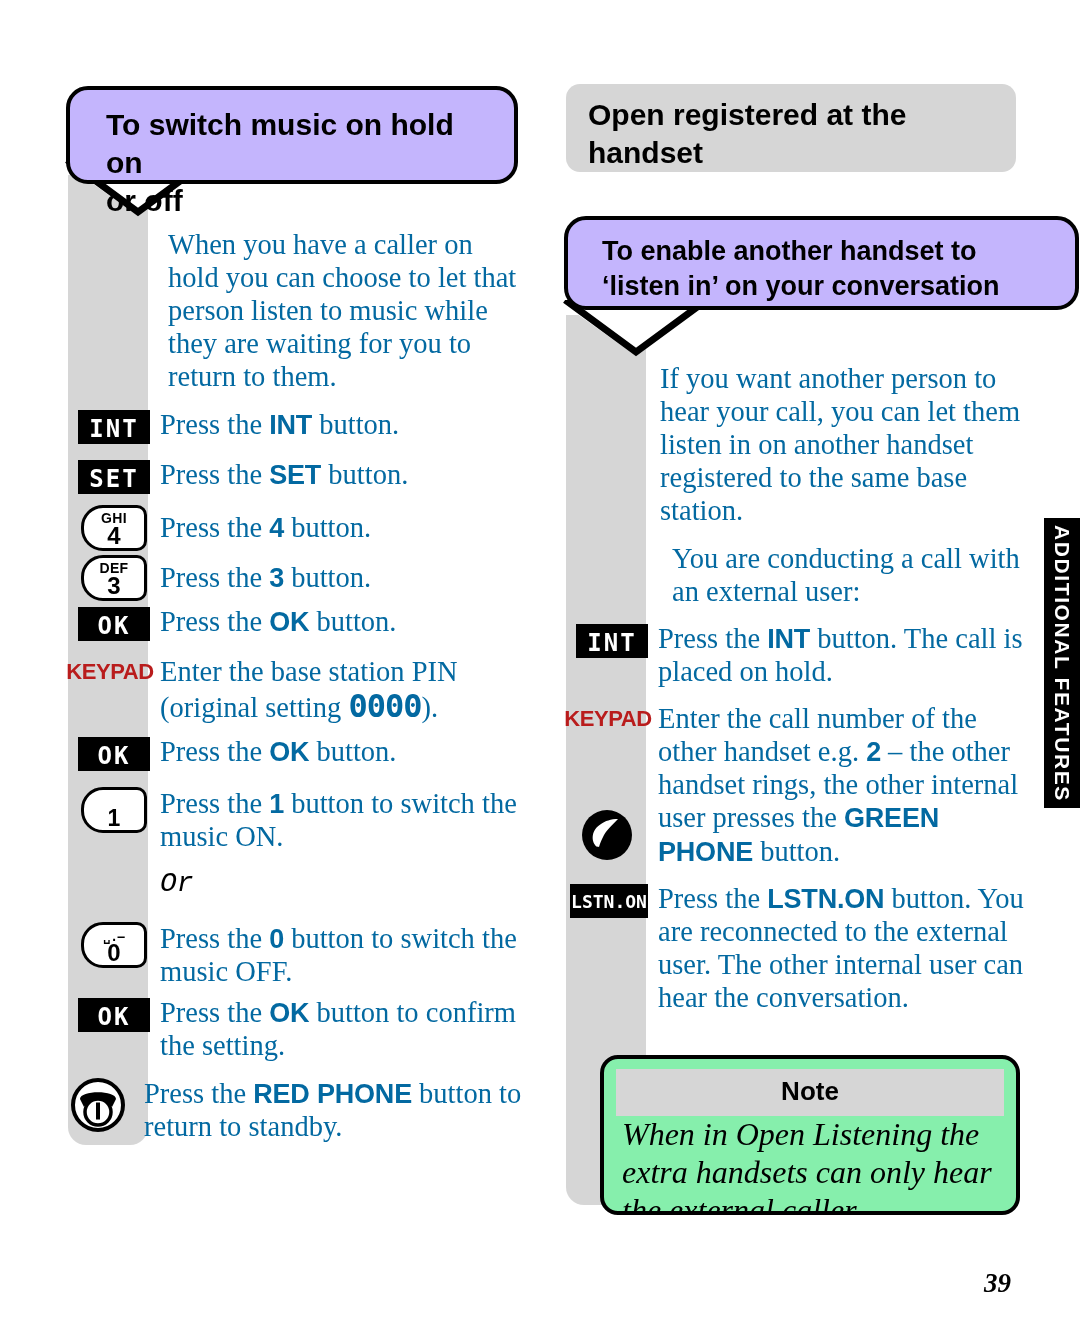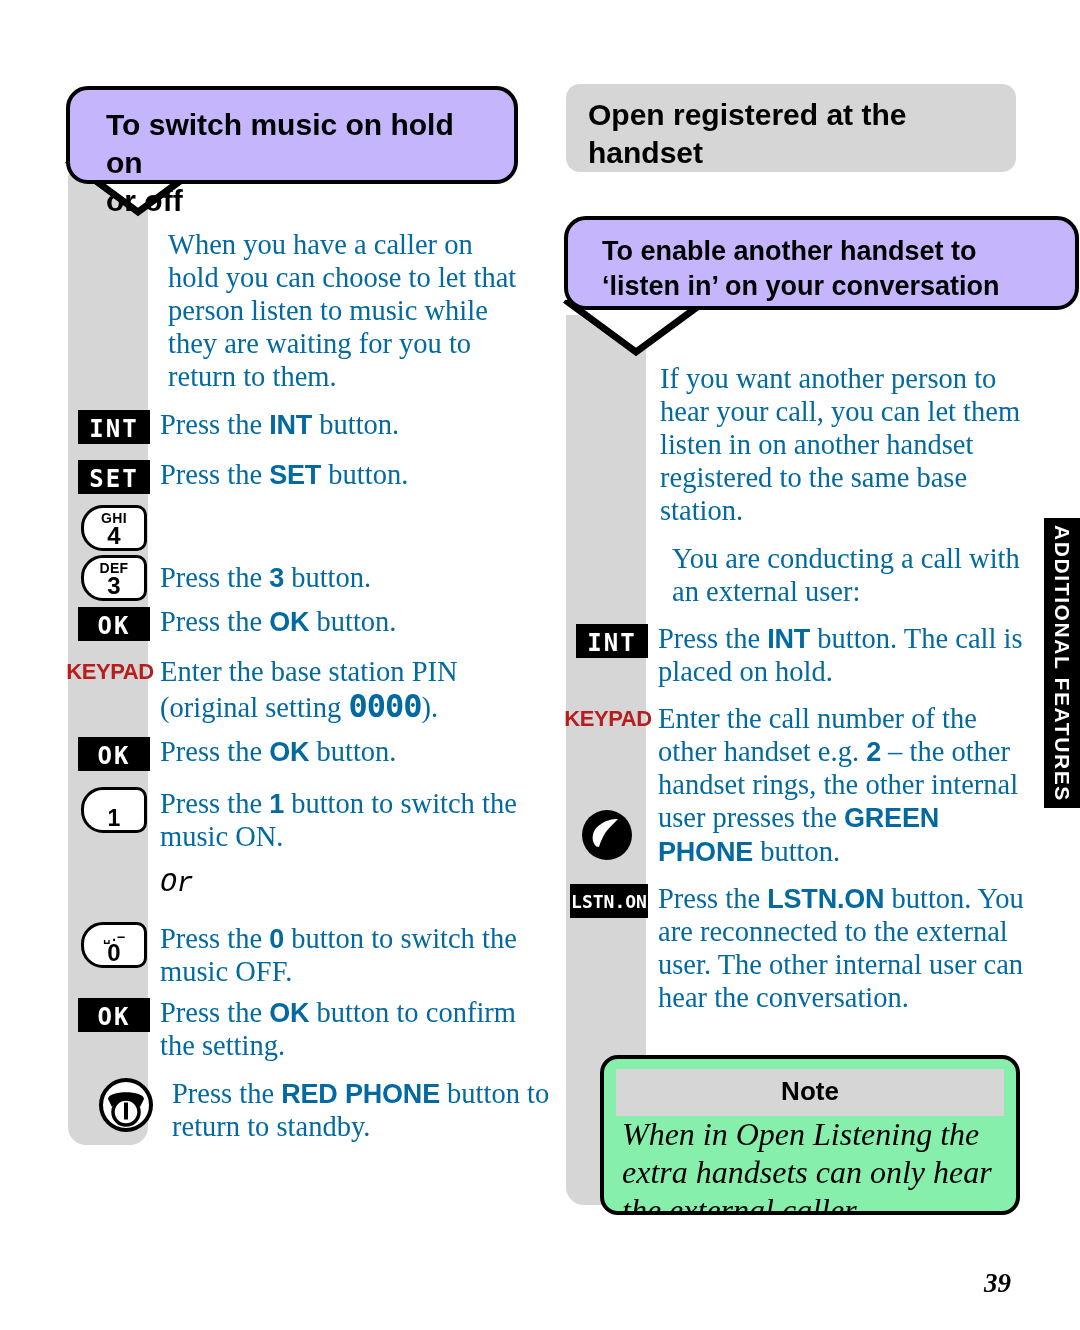--- a/index.html
+++ b/index.html
@@ -229,20 +229,21 @@
   <div class="txt-cell body-text">Press the <b>SET</b> button.</div>
 </div>
 
 <div class="step" style="left:68px; top:503px; width:470px;">
   <div class="icon-cell">
     <span class="numkey">
       <span class="letters">GHI</span>
       <span class="digit">4</span>
     </span>
   </div>
+  <div class="txt-cell body-text" style="padding-top:8px;">Press the <b>4</b> button.</div>
 </div>
 
 <div class="step" style="left:68px; top:553px; width:470px;">
   <div class="icon-cell">
     <span class="numkey">
       <span class="letters">DEF</span>
       <span class="digit">3</span>
     </span>
   </div>
   <div class="txt-cell body-text" style="padding-top:8px;">Press the <b>3</b> button.</div>
@@ -290,21 +291,21 @@
   <div class="txt-cell body-text" style="padding-top:2px;">Press the <b>0</b> button to switch the music OFF.</div>
 </div>
 
 <div class="step" style="left:68px; top:996px; width:470px;">
   <div class="icon-cell">
     <span class="key-dark key-ok">OK</span>
   </div>
   <div class="txt-cell body-text">Press the <b>OK</b> button to confirm the setting.</div>
 </div>
 
-<div class="step" style="left:80px; top:1075px; width:470px;">
+<div class="step" style="left:52px; top:1075px; width:470px;">
   <div class="icon-cell">
     <svg class="phone-icon" width="56" height="56" viewBox="0 0 56 56">
       <circle cx="28" cy="28" r="25" fill="#fff" stroke="#000" stroke-width="4"></circle>
       <path d="M10 22 C10 13, 46 13, 46 22 L42 30 C40 25, 16 25, 14 30 Z" fill="#000"></path>
       <circle cx="28" cy="35" r="13" fill="#fff" stroke="#000" stroke-width="3.5"></circle>
       <rect x="26" y="25.5" width="4" height="17" fill="#000"></rect>
     </svg>
   </div>
   <div class="txt-cell body-text" style="padding-top:2px;">Press the <b>RED PHONE</b> button to return to standby.</div>
 </div>

